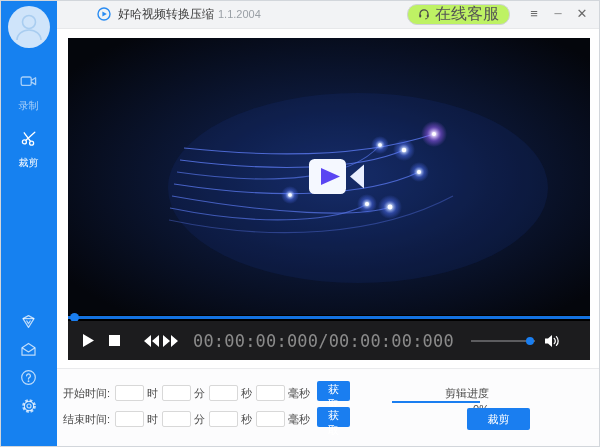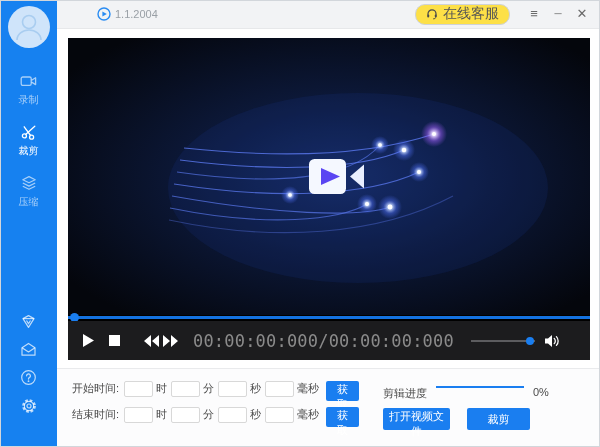--- a/index.html
+++ b/index.html
@@ -4,33 +4,33 @@
 <style>
   html,body{margin:0;padding:0;}
   body{width:600px;height:447px;font-family:"Liberation Sans",sans-serif;background:#fff;overflow:hidden;}
   .window{position:relative;width:600px;height:447px;background:#fff;overflow:hidden;}
   .window::after{content:"";position:absolute;inset:0;border:1px solid #d2d6db;pointer-events:none;}
 
   
   .sidebar{position:absolute;left:0;top:0;width:57px;height:447px;background:#1681f0;display:flex;flex-direction:column;align-items:center;}
   .avatar{margin-top:6px;width:42px;height:42px;border-radius:50%;background:#cfe4fa;display:flex;align-items:center;justify-content:center;cursor:pointer;}
   .nav{margin-top:25px;display:flex;flex-direction:column;align-items:center;}
-  .nav-item{display:flex;flex-direction:column;align-items:center;gap:4px;margin-bottom:17px;color:rgba(255,255,255,.62);font-size:10px;cursor:pointer;width:46px;}
+  .nav-item{display:flex;flex-direction:column;align-items:center;gap:10px;margin-bottom:17px;color:rgba(255,255,255,.62);font-size:10px;cursor:pointer;width:46px;}
   .nav-item.active{color:#ffffff;}
   .nav-item svg{display:block;}
   .side-bottom{position:absolute;bottom:33px;left:0;width:57px;display:flex;flex-direction:column;align-items:center;gap:11px;color:rgba(255,255,255,.72);}
   .side-bottom .sicon{cursor:pointer;height:17px;}
 
   
   .titlebar{position:absolute;left:57px;top:0;right:0;height:28px;background:#f2f3f5;border-bottom:1px solid #e7e8ea;display:flex;align-items:center;}
   .logo{margin-left:40px;display:flex;align-items:center;}
   .app-title{margin-left:7px;font-size:12px;color:#3c3c3c;}
   .app-version{margin-left:4px;font-size:11px;color:#9aa0a6;}
   .tb-right{margin-left:auto;display:flex;align-items:center;}
-  .pill{height:19px;border:1px solid #cfd2d6;border-radius:10px;background:#fde047;display:flex;align-items:center;gap:5px;padding:0 10px;font-size:14px;color:#555;cursor:pointer;margin-left:13px;}
+  .pill{height:19px;border:1px solid #cfd2d6;border-radius:10px;background:#bef264;display:flex;align-items:center;gap:5px;padding:0 10px;font-size:16px;color:#555;cursor:pointer;margin-left:13px;}
   .winbtn{width:24px;text-align:center;font-size:13px;color:#6a6a6a;cursor:pointer;line-height:28px;}
   .winbtn.menu{margin-left:12px;}
   .winbtn.close{margin-right:6px;}
 
   
   .player{position:absolute;left:68px;top:38px;width:522px;height:322px;background:#000;}
   .art{position:absolute;left:0;top:0;width:522px;height:277px;}
   .art svg{display:block;}
   .seek{position:absolute;left:0;top:277px;width:522px;height:6px;background:#000;cursor:pointer;}
   .seek .track{position:absolute;left:0;top:1px;width:100%;height:3px;background:#1472e0;}
@@ -42,29 +42,29 @@
   .ctl-rew{margin-left:24px;}
   .ctl-fwd{margin-left:4px;}
   .time{margin-left:15px;font-family:"DejaVu Sans Mono",monospace;font-size:17px;color:#8b8b8b;letter-spacing:.2px;}
   .volume{margin-left:auto;margin-right:30px;display:flex;align-items:center;gap:9px;}
   .vol-track{position:relative;width:64px;height:2px;background:#5c5c5f;cursor:pointer;}
   .vol-thumb{position:absolute;left:55px;top:-3px;width:8px;height:8px;border-radius:50%;background:#1a7ef0;}
 
   
   .hsep{position:absolute;left:57px;right:0;top:368px;height:1px;background:#e9eaec;}
   .bottom{position:absolute;left:57px;right:0;top:369px;bottom:0;background:#fcfcfd;}
-  .trow{position:absolute;left:15px;display:flex;align-items:flex-start;font-size:11px;color:#4a4a4a;}
+  .trow{position:absolute;left:6px;display:flex;align-items:flex-end;font-size:11px;color:#4a4a4a;}
   .trow.r1{top:12px;}
   .trow.r2{top:38px;}
   .trow .lbl{width:52px;}
   .tbox{width:25px;height:14px;border:1px solid #d8d8d8;border-radius:2px;background:#fff;margin-right:3px;padding:0 1px;font-size:10px;}
   .unit{margin-right:4px;color:#4a4a4a;}
   .btn{background:#1a7ef0;color:#fff;border:none;border-radius:2px;font-size:11px;font-family:"Liberation Sans",sans-serif;cursor:pointer;}
   .btn-get{width:33px;height:20px;margin-left:3px;}
-  .prog-row{position:absolute;left:326px;top:17px;display:flex;align-items:flex-start;font-size:11px;color:#4a4a4a;}
+  .prog-row{position:absolute;left:326px;top:17px;display:flex;align-items:flex-end;font-size:11px;color:#4a4a4a;flex-direction:column;}
   .prog-track{width:88px;height:2px;background:#1a7ef0;margin:0 9px;}
   .btn-open{position:absolute;left:326px;top:39px;width:67px;height:22px;}
   .btn-trim{position:absolute;left:410px;top:39px;width:63px;height:22px;}
 </style>
 </head>
 <body>
 
 <div class="window">
 
   <div class="sidebar">
@@ -85,28 +85,20 @@
       </div>
       <div class="nav-item active">
         <svg width="16" height="16" viewBox="0 0 16 16" stroke="currentColor" fill="none" stroke-width="1.3" stroke-linecap="round">
           <circle cx="3.4" cy="11.9" r="2"></circle>
           <circle cx="10.6" cy="13.2" r="2"></circle>
           <path d="M4.9,10.3 L13.8,2.2"></path>
           <path d="M9.6,11.5 L3.2,2.8"></path>
         </svg>
         <span>裁剪</span>
       </div>
-      <div class="nav-item">
-        <svg width="16" height="16" viewBox="0 0 16 16" stroke="currentColor" fill="none" stroke-width="1.2" stroke-linejoin="round">
-          <path d="M8,1.6 L14.2,4.7 L8,7.8 L1.8,4.7 Z"></path>
-          <path d="M1.8,8 L8,11.1 L14.2,8"></path>
-          <path d="M1.8,11.2 L8,14.3 L14.2,11.2"></path>
-        </svg>
-        <span>压缩</span>
-      </div>
     </div>
 
     <div class="side-bottom">
       <div class="sicon">
         <svg width="17" height="17" viewBox="0 0 17 17" stroke="currentColor" fill="none" stroke-width="1.2" stroke-linejoin="round">
           <path d="M3,5.6 L8.5,2.6 L14,5.6 L8.5,14.4 Z"></path>
           <path d="M3,5.6 H14"></path>
           <path d="M6.5,7.5 L8.5,10.8 L10.5,7.5"></path>
         </svg>
       </div>
@@ -133,20 +125,21 @@
     </div>
   </div>
 
   <div class="titlebar">
     <div class="logo">
       <svg width="14" height="14" viewBox="0 0 14 14">
         <circle cx="7" cy="7" r="6" fill="none" stroke="#2a8cf2" stroke-width="1.4"></circle>
         <path d="M5.4,4.4 L9.8,7 L5.4,9.6 Z" fill="#2a8cf2"></path>
       </svg>
     </div>
+    <span class="app-title">好哈视频转换压缩</span>
     <span class="app-version">1.1.2004</span>
 
     <div class="tb-right">
       <div class="pill">
         <svg width="12" height="12" viewBox="0 0 12 12" fill="none" stroke="#4a4a4a" stroke-width="1.2">
           <path d="M2,7.2 V5.8 a4,4 0 0 1 8,0 V7.2"></path>
           <rect x="1.2" y="6.6" width="2" height="3" rx="1" fill="#4a4a4a" stroke="none"></rect>
           <rect x="8.8" y="6.6" width="2" height="3" rx="1" fill="#4a4a4a" stroke="none"></rect>
           <path d="M9.8,9.6 a3,2 0 0 1 -2.6,1.3" stroke-width="1"></path>
         </svg>
@@ -280,17 +273,16 @@
       <span class="unit">毫秒</span>
       <button class="btn btn-get">获取</button>
     </div>
 
     <div class="prog-row">
       <span>剪辑进度</span>
       <div class="prog-track"></div>
       <span>0%</span>
     </div>
 
-    <button class="btn btn-open">打开视频文件</button>
     <button class="btn btn-trim">裁剪</button>
   </div>
 
 </div>
 
 </body></html>

